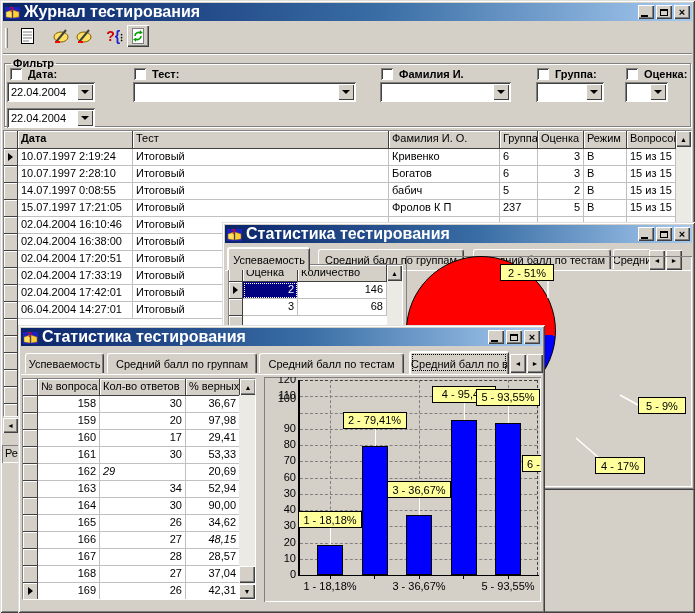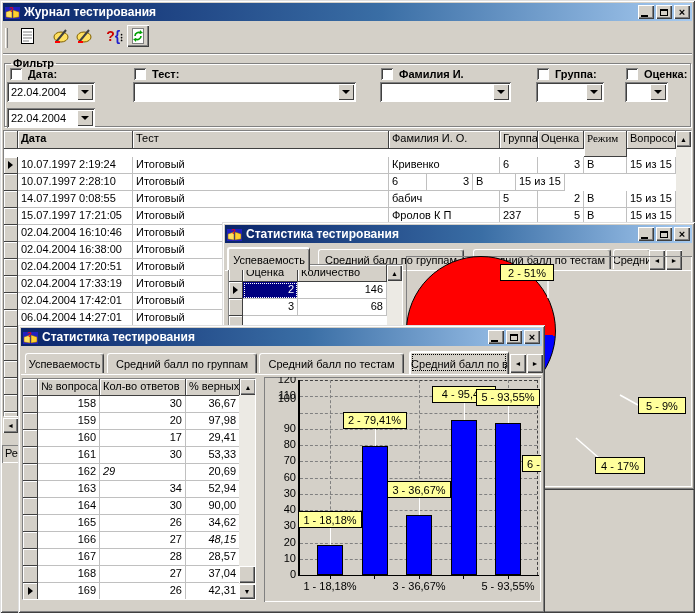--- a/index.html
+++ b/index.html
@@ -3,21 +3,21 @@
 <meta charset="utf-8">
 <style>
   html,body{margin:0;padding:0;background:#D4D0C8;}
   #screen{position:relative;width:695px;height:613px;overflow:hidden;background:#D4D0C8;
           font-family:"Liberation Sans",sans-serif;font-size:11px;color:#000;}
   *{box-sizing:border-box;}
   .window{position:absolute;background:#D4D0C8;
      box-shadow:inset 1px 1px 0 #DFDFDF, inset -1px -1px 0 #404040, inset 2px 2px 0 #FFFFFF, inset -2px -2px 0 #808080;}
   .titlebar{position:absolute;left:3px;right:3px;top:3px;height:18px;
      background:linear-gradient(90deg,#0A246A,#3A6EA5 55%,#A6CAF0);display:flex;align-items:center;padding:0 2px;}
-  .titletext{color:#fff;font-weight:bold;font-size:12px;margin-left:4px;white-space:nowrap;}
+  .titletext{color:#fff;font-weight:bold;font-size:16px;margin-left:4px;white-space:nowrap;}
   .tbtn{width:16px;height:14px;background:#D4D0C8;margin-left:2px;position:relative;
      box-shadow:inset 1px 1px 0 #FFFFFF, inset -1px -1px 0 #404040, inset -2px -2px 0 #808080;
      display:flex;align-items:center;justify-content:center;font-size:11px;font-weight:bold;line-height:1;}
   .glyph-min{position:absolute;left:3px;bottom:2px;width:7px;height:2px;background:#000;}
   .glyph-max{width:8px;height:7px;border:1px solid #000;border-top:2px solid #000;}
   .raised{background:#D4D0C8;box-shadow:inset 1px 1px 0 #FFFFFF, inset -1px -1px 0 #404040, inset -2px -2px 0 #808080;}
   .toolbtn{position:absolute;width:24px;height:22px;display:flex;align-items:center;justify-content:center;}
   .combo{position:absolute;background:#fff;box-shadow:inset 1px 1px 0 #808080, inset -1px -1px 0 #FFFFFF, inset 2px 2px 0 #404040;
      display:flex;align-items:center;padding-left:4px;}
   .combo .arrowbtn{position:absolute;right:2px;top:2px;bottom:2px;width:16px;background:#D4D0C8;
@@ -175,40 +175,41 @@
     </div>
 
     <div class="gridbox" id="main-grid" style="left:3px;top:130px;width:689px;height:287px;">
         <div class="grow">
           <div class="scell" style="width: 14px; height: 18px; flex: 0 0 auto;"></div>
           <div class="hcell" style="width: 115px; height: 18px; flex: 0 0 auto; font-weight: bold;">Дата</div>
           <div class="hcell" style="width: 256px; height: 18px; flex: 0 0 auto;">Тест</div>
           <div class="hcell" style="width: 111px; height: 18px; flex: 0 0 auto;">Фамилия И. О.</div>
           <div class="hcell" style="width: 38px; height: 18px; flex: 0 0 auto;">Группа</div>
           <div class="hcell" style="width: 46px; height: 18px; flex: 0 0 auto;">Оценка</div>
-          <div class="hcell" style="width: 43px; height: 26px; flex: 0 0 auto; font-family: Liberation Serif, serif;">Режим</div>
+          <div class="hcell" style="width: 43px; height: 18px; flex: 0 0 auto;">Режим</div>
           <div class="hcell" style="width: 49px; height: 18px; flex: 0 0 auto;">Вопросов</div>
           <div class="sbtn" style="position: relative; width: 15px; height: 16px; flex: 0 0 auto;">▲</div>
         </div>
         <div class="grow">
           <div class="scell" style="width: 14px; height: 17px; flex: 0 0 auto; padding: 0px;">
             <div class="tri-right"></div>
           </div>
           <div class="gcell" style="width: 115px; height: 17px; flex: 0 0 auto; text-align: left;">10.07.1997 2:19:24</div>
           <div class="gcell" style="width: 256px; height: 17px; flex: 0 0 auto; text-align: left;">Итоговый</div>
           <div class="gcell" style="width: 111px; height: 17px; flex: 0 0 auto; text-align: left;">Кривенко</div>
           <div class="gcell" style="width: 38px; height: 17px; flex: 0 0 auto; text-align: left;">6</div>
           <div class="gcell" style="width: 46px; height: 17px; flex: 0 0 auto; text-align: right;">3</div>
           <div class="gcell" style="width: 43px; height: 17px; flex: 0 0 auto; text-align: left;">В</div>
           <div class="gcell" style="width: 49px; height: 17px; flex: 0 0 auto; text-align: left;">15 из 15</div>
         </div>
         <div class="grow">
           <div class="scell" style="width: 14px; height: 17px; flex: 0 0 auto; padding: 0px;"></div>
           <div class="gcell" style="width: 115px; height: 17px; flex: 0 0 auto; text-align: left;">10.07.1997 2:28:10</div>
           <div class="gcell" style="width: 256px; height: 17px; flex: 0 0 auto; text-align: left;">Итоговый</div>
+          <div class="gcell" style="width: 111px; height: 17px; flex: 0 0 auto; text-align: left;">Богатов</div>
           <div class="gcell" style="width: 38px; height: 17px; flex: 0 0 auto; text-align: left;">6</div>
           <div class="gcell" style="width: 46px; height: 17px; flex: 0 0 auto; text-align: right;">3</div>
           <div class="gcell" style="width: 43px; height: 17px; flex: 0 0 auto; text-align: left;">В</div>
           <div class="gcell" style="width: 49px; height: 17px; flex: 0 0 auto; text-align: left;">15 из 15</div>
         </div>
         <div class="grow">
           <div class="scell" style="width: 14px; height: 17px; flex: 0 0 auto; padding: 0px;"></div>
           <div class="gcell" style="width: 115px; height: 17px; flex: 0 0 auto; text-align: left;">14.07.1997 0:08:55</div>
           <div class="gcell" style="width: 256px; height: 17px; flex: 0 0 auto; text-align: left;">Итоговый</div>
           <div class="gcell" style="width: 111px; height: 17px; flex: 0 0 auto; text-align: left;">бабич</div>

